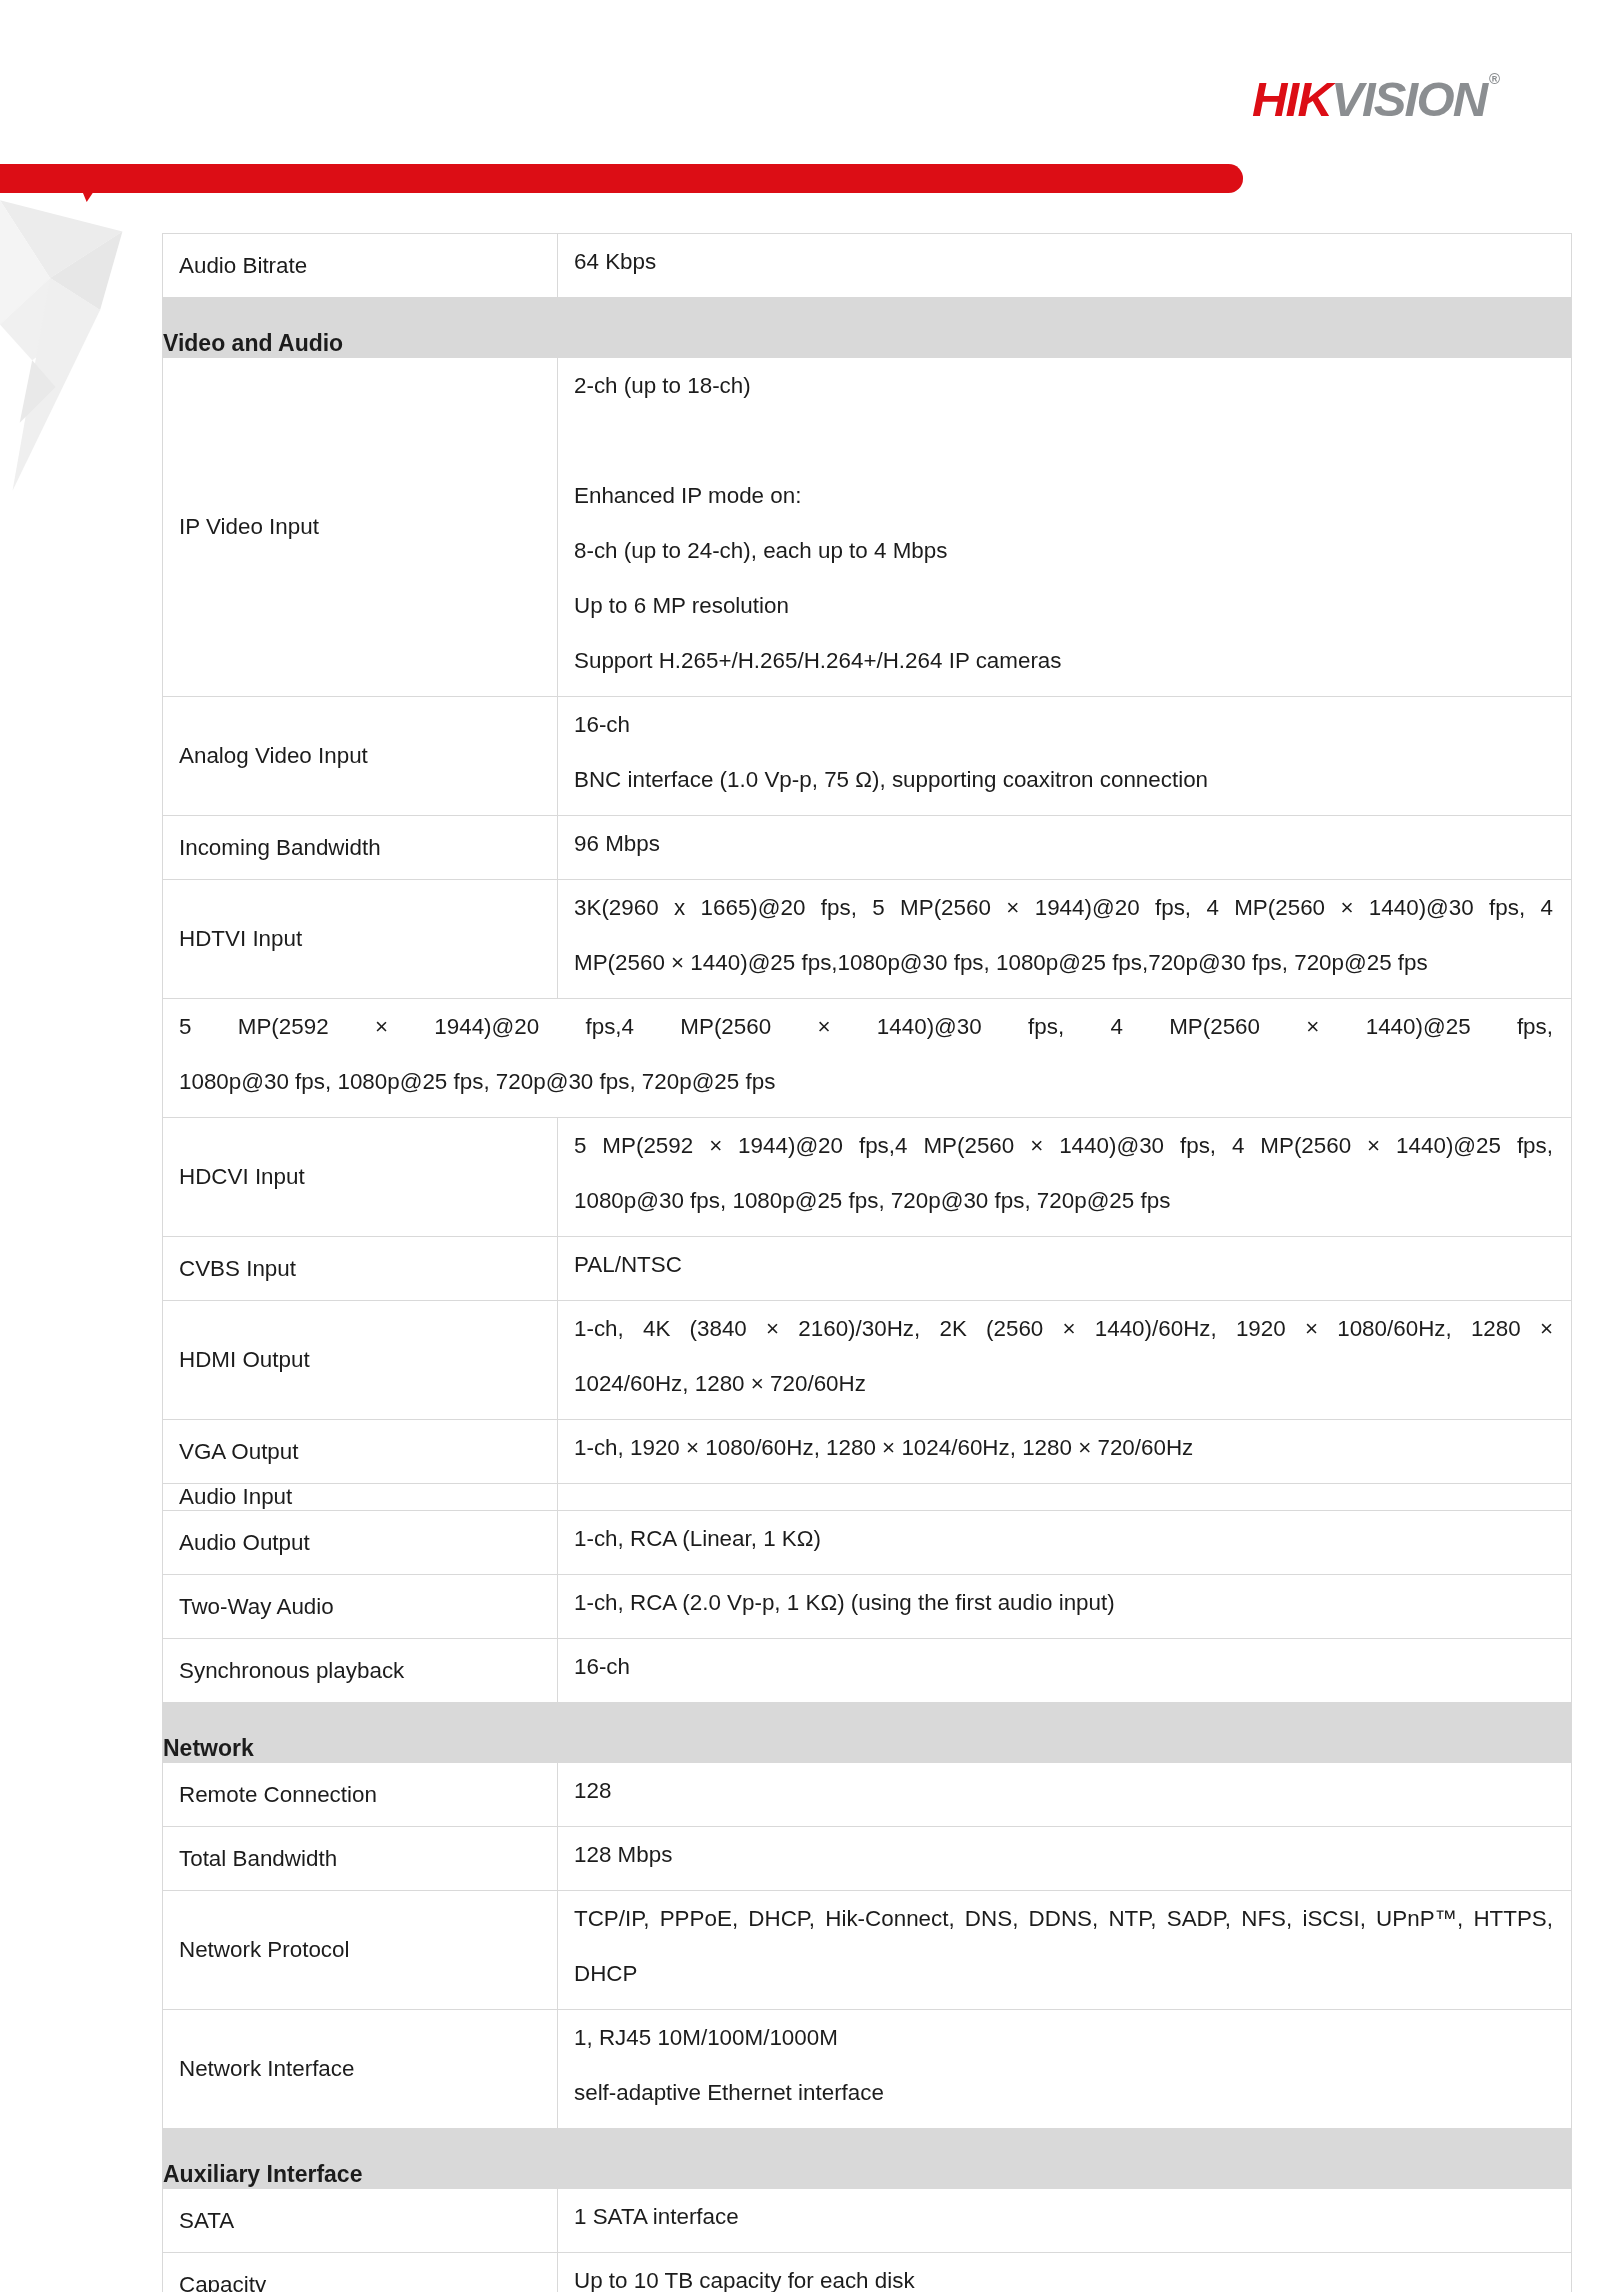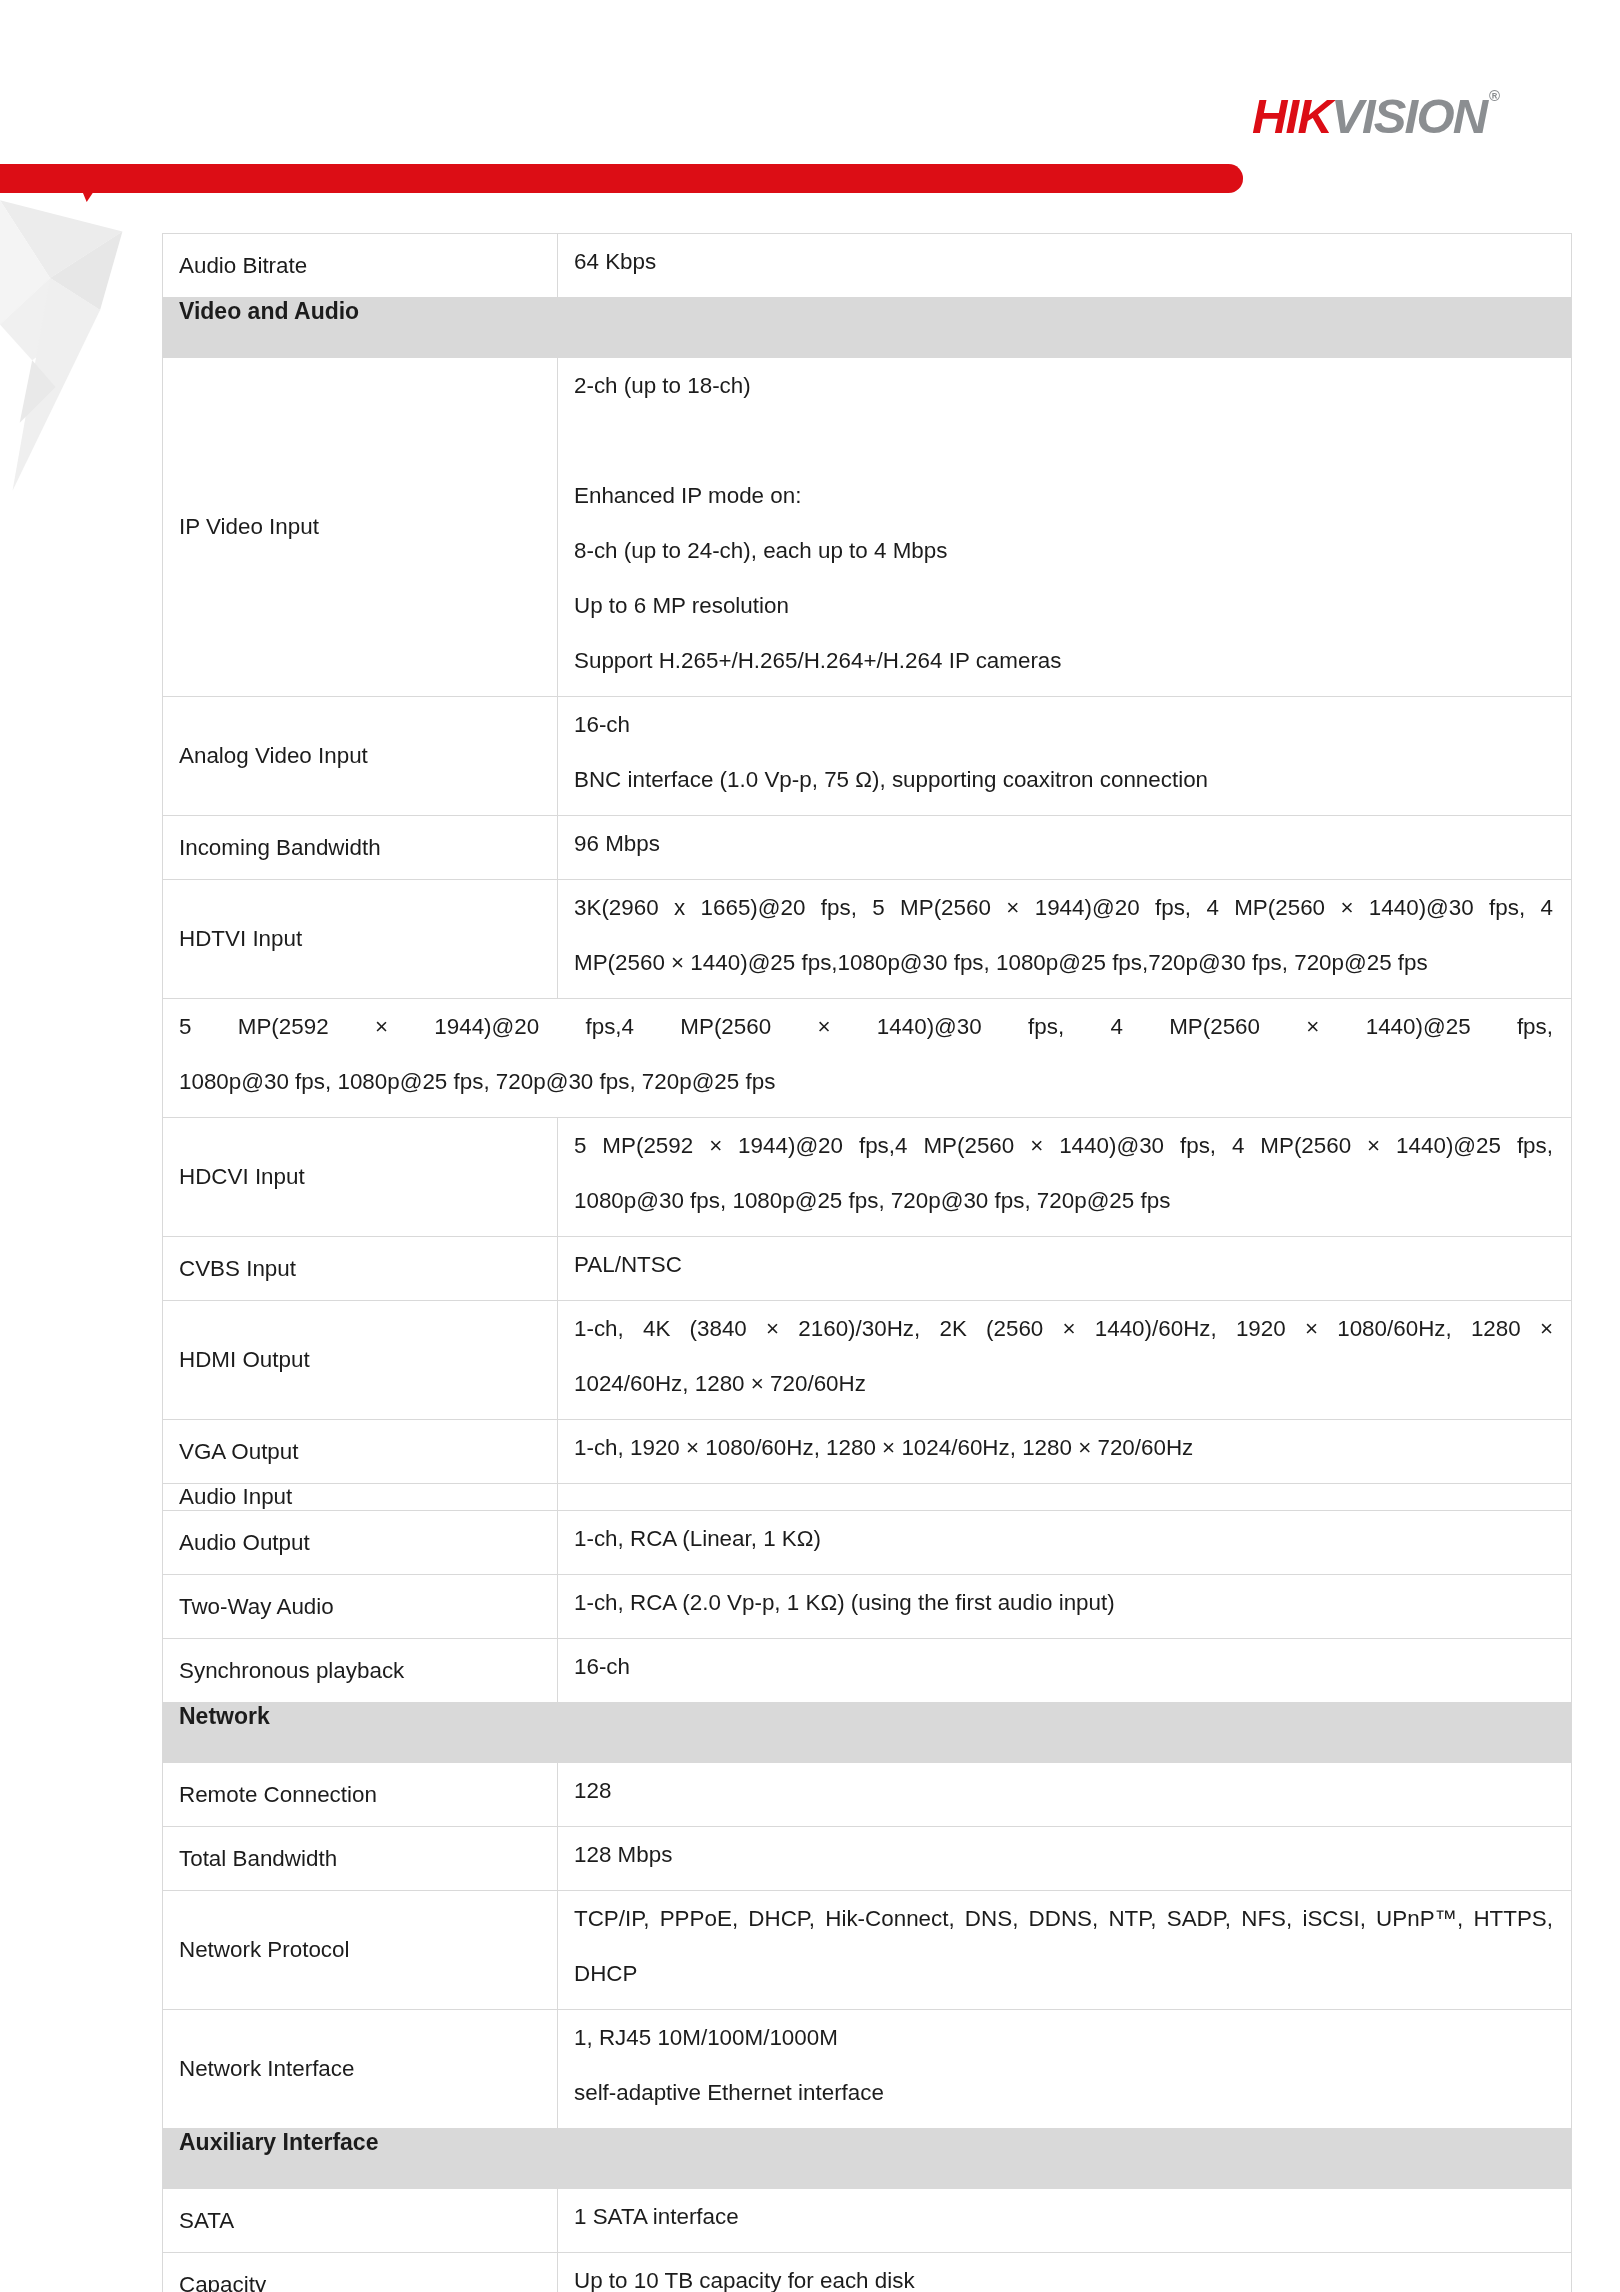--- a/index.html
+++ b/index.html
@@ -14,21 +14,21 @@
   body{
     width:1620px;height:2293px;
     position:relative;overflow:hidden;
     font-family:"Liberation Sans", sans-serif;
     color:var(--text);
   }
   .page{position:absolute;inset:0;}
 
   
   .logo{
-    position:absolute;top:92px;left:1252px;
+    position:absolute;top:75px;left:1252px;
     font-style:italic;font-weight:bold;
     font-size:49px;letter-spacing:-1.8px;
     white-space:nowrap;line-height:1;
   }
   .logo .hik{color:var(--brand-red);}
   .logo .vision{color:var(--logo-gray);}
   .logo .reg{
     color:var(--logo-gray);
     font-size:15px;font-style:normal;letter-spacing:0;
     vertical-align:top;position:relative;top:-3.6px;margin-left:2.7px;
@@ -49,23 +49,22 @@
     position:absolute;left:162px;top:233px;
     width:1410px;
     border:0.9px solid var(--table-border);
     font-size:22.4px;
   }
   .row{display:flex;background:#fff;}
   .row + .row{border-top:0.9px solid var(--table-border);}
   .row.section{
     background:var(--section-bg);
     height:60px;
-    align-items:flex-start;
+    align-items:flex-end;
     font-weight:bold;font-size:23px;
-    padding-left:16px;
   }
   .cell.label{
     flex:0 0 395px;width:395px;
     border-right:0.9px solid var(--table-border);
     display:flex;align-items:center;
     padding:0 10.7px 0 16px;
   }
   .cell.value{
     flex:1;min-width:0;
     display:flex;flex-direction:column;justify-content:center;

